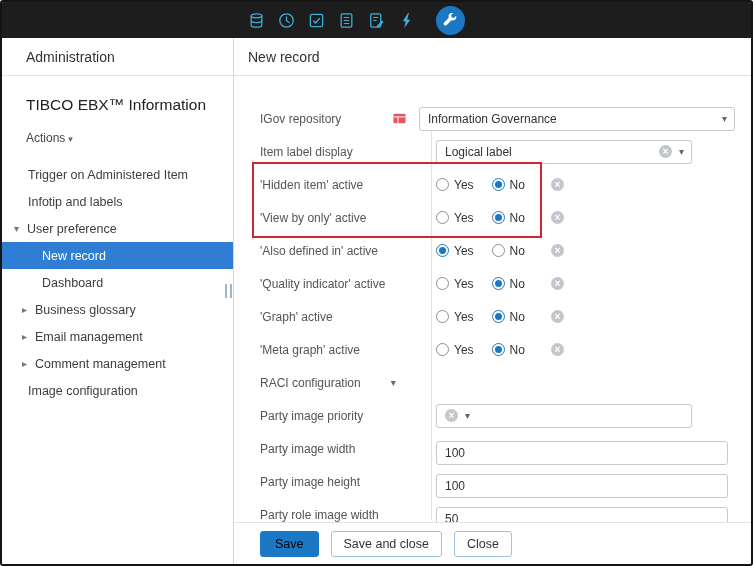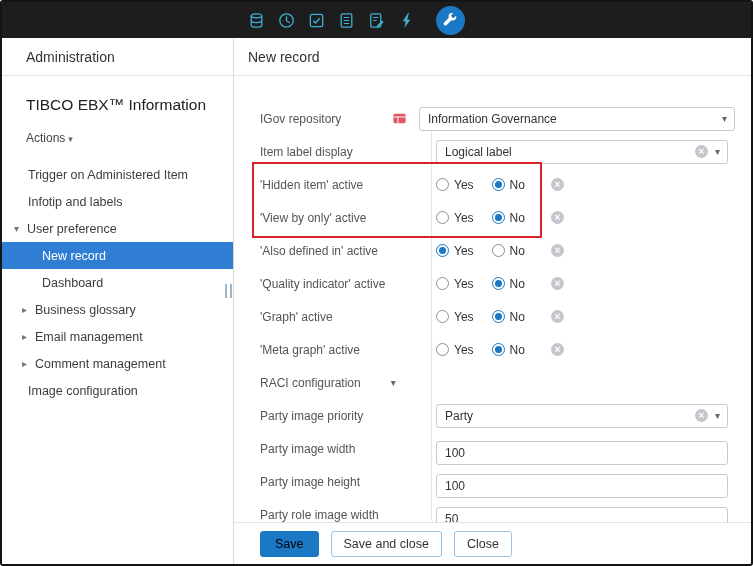--- a/index.html
+++ b/index.html
@@ -82,21 +82,21 @@
     content: ""; position: absolute; left: 197px; top: 34px;
     width: 1px; height: 410px; background: #e3e3e3;
   }
   .form-row { height: 33px; display: flex; align-items: center; position: relative; }
   .f-label { flex: 0 0 170px; width: 170px; font-size: 12px; color: #555; }
   .f-label.group-label { flex: 0 0 auto; width: auto; color: #555; }
   .form-row.with-icon .f-label { flex: 0 0 132px; width: 132px; }
   .field-icon { display: flex; margin-right: 6px; }
   .row-control { margin-left: 6px; }
   .dropdown {
-    width: 292px; height: 24px;
+    width: 256px; height: 24px;
     border: 1px solid #c9c9c9; border-radius: 3px;
     background: #fff; display: flex; align-items: center;
     padding: 0 7px 0 8px; font-size: 12px; color: #333; cursor: pointer;
   }
   .form-row.with-icon .dropdown { width: 316px; }
   .dd-value { flex: 1; white-space: nowrap; overflow: hidden; }
   .dd-caret { color: #666; font-size: 10px; margin-left: 7px; }
   .clear-icon {
     flex: 0 0 13px; width: 13px; height: 13px; border-radius: 50%;
     background: #c3c7cd; color: #fff; font-size: 10px; line-height: 13px;
@@ -361,21 +361,20 @@
                 <span class="clear-icon">×</span>
               </div>
             </div>
             <div class="form-row">
               <span class="f-label group-label">RACI configuration</span>
               <span class="group-caret">▾</span>
             </div>
             <div class="form-row">
               <span class="f-label">Party image priority</span>
               <div class="dropdown row-control">
-                <span class="dd-value">Party</span>
                 <span class="clear-icon">×</span>
                 <span class="dd-caret">▾</span>
               </div>
             </div>
             <div class="form-row">
               <span class="f-label">Party image width</span>
               <input class="text-input row-control" value="100" style="">
             </div>
             <div class="form-row">
               <span class="f-label">Party image height</span>

